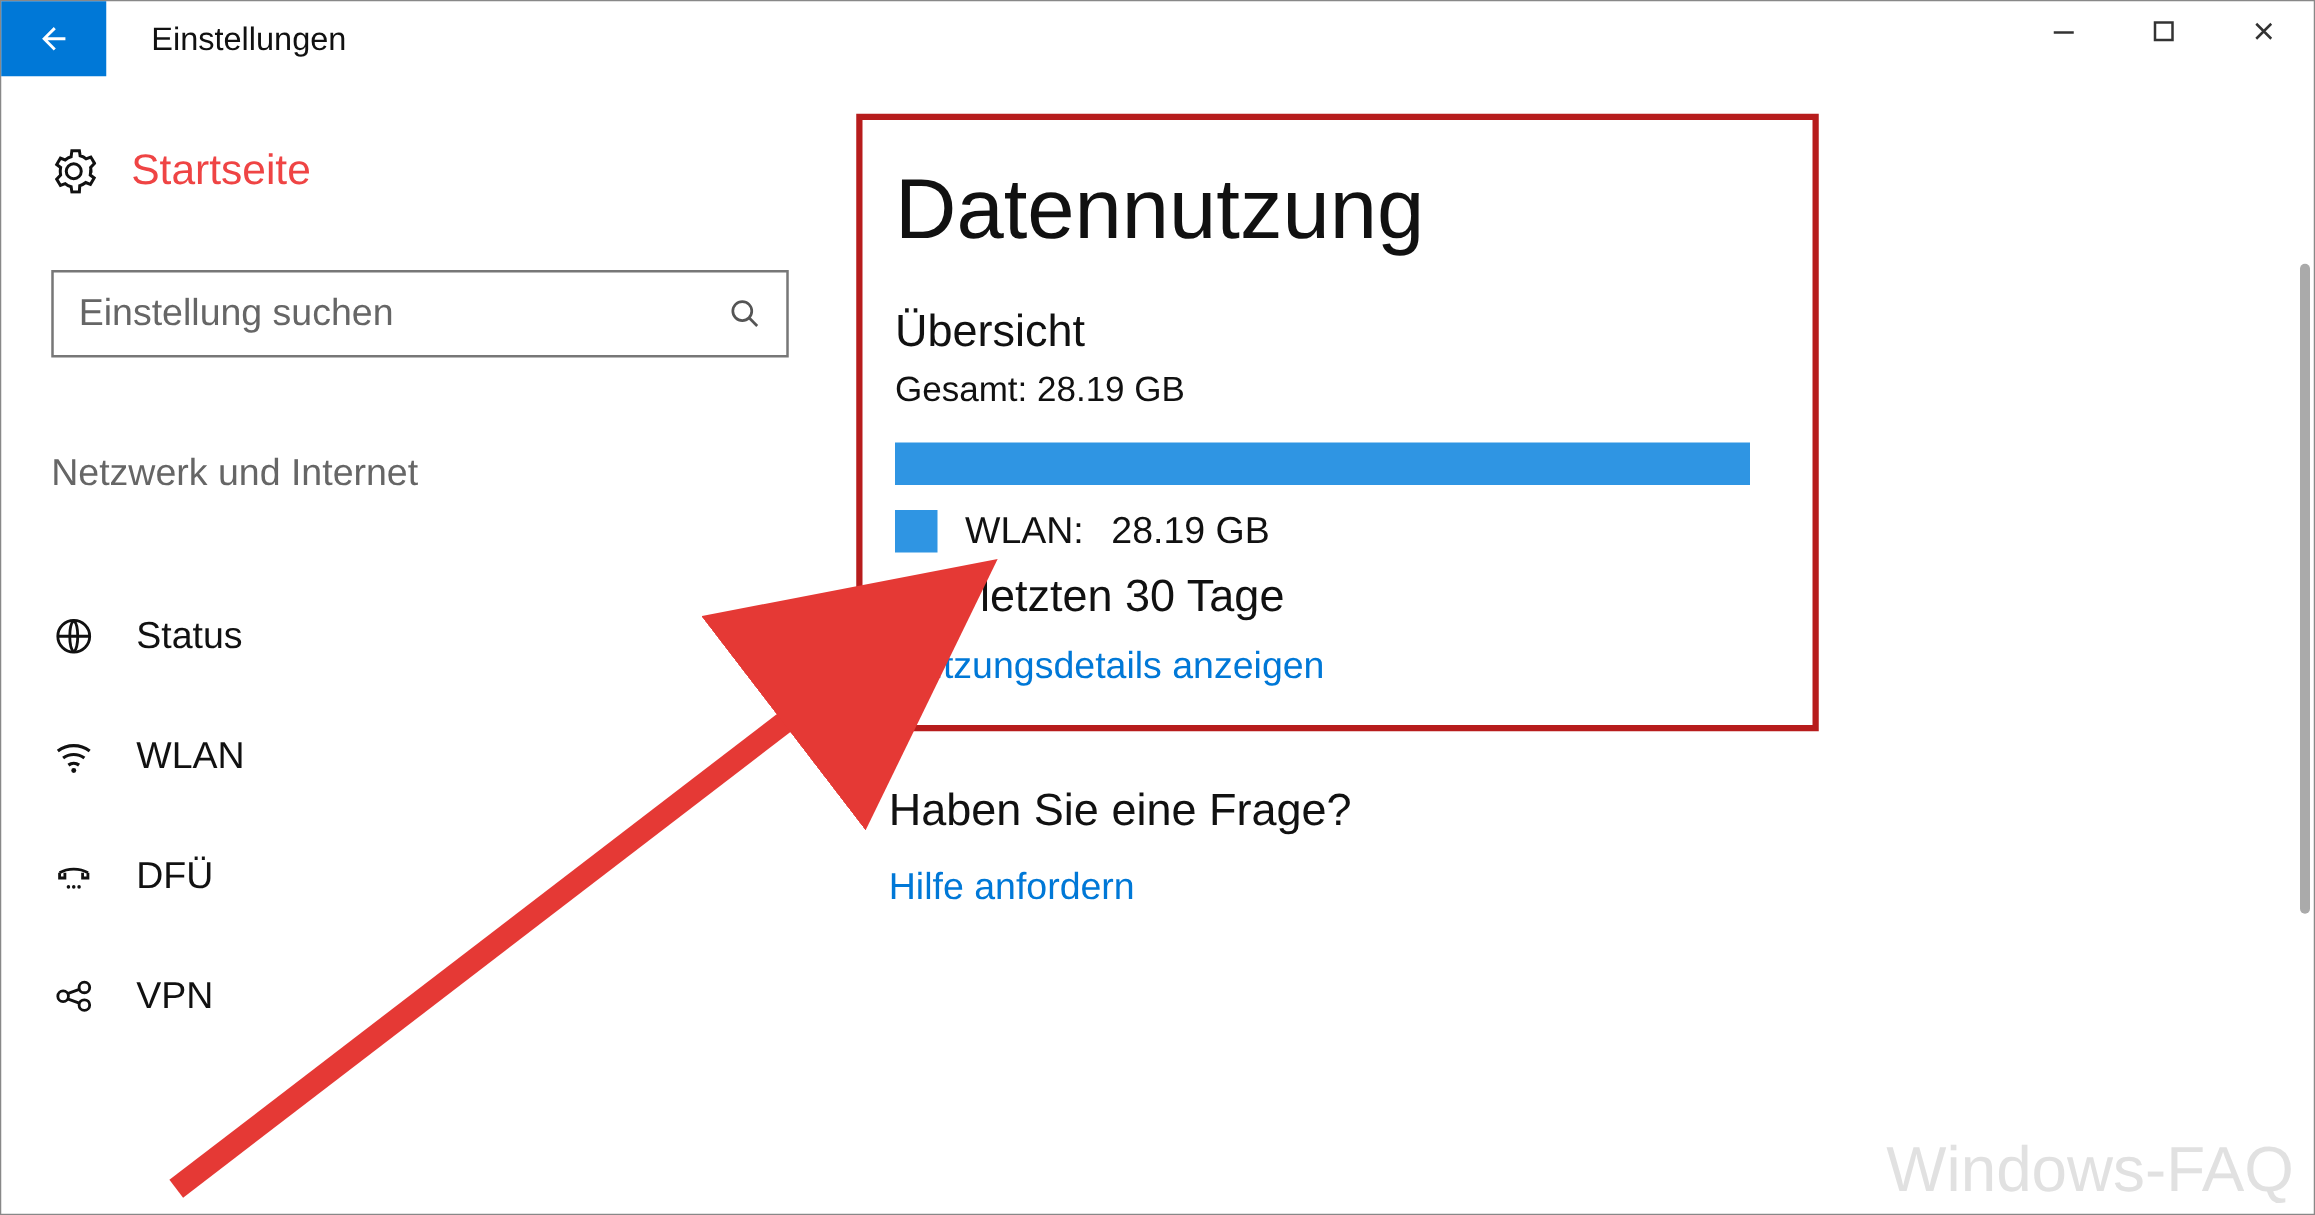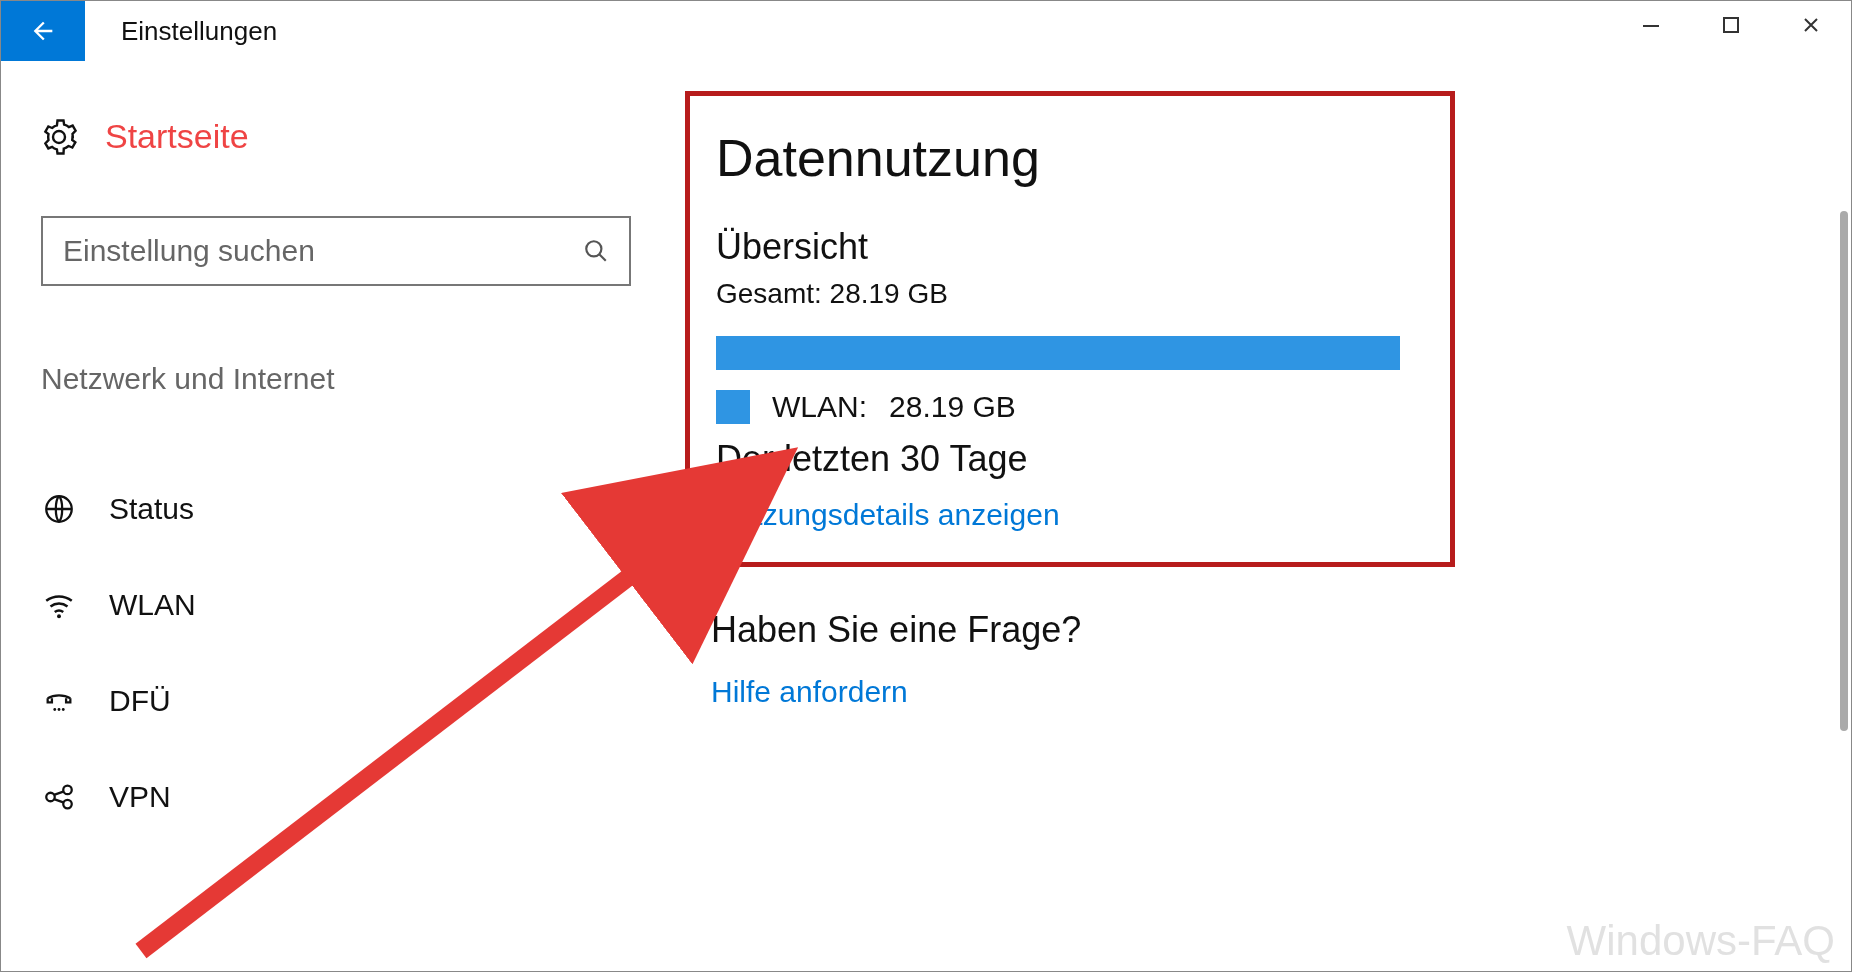--- a/index.html
+++ b/index.html
@@ -15,32 +15,32 @@
 .home-row { display:flex; align-items:center; gap:28px; margin-bottom:60px; }
 .home-label { font-size:34px; color:#ef4444; }
 .search-box { width:590px; height:70px; border:2px solid #777; display:flex; align-items:center; padding:0 20px; margin-bottom:76px; }
 .search-input { flex:1; border:none; outline:none; font-size:30px; color:#333; background:transparent; }
 .search-input::placeholder { color:#666; }
 .section-head { font-size:30px; color:#666; margin-bottom:34px;margin-top:16px; }
 .nav-item { display:flex; align-items:flex-end; gap:32px; height:96px; font-size:30px; color:#111; }
 .nav-item .ico { width:36px; display:flex; align-items:center; justify-content:center; }
 .main { flex:1; padding:30px 0 0 0; position:relative; }
 .highlight-box { border:5px solid #B71C1C; width:770px; padding:32px 26px 30px 26px; margin-left:4px; }
-h1.page-title { font-size:52px; font-weight:400; color:#111; margin-bottom:38px; }
+h1.page-title { font-size:68px; font-weight:400; color:#111; margin-bottom:38px; }
 h2.sect { font-size:36px; font-weight:400; color:#111; margin-bottom:10px; }
 .total { font-size:28px; color:#111; margin-bottom:26px; }
 .bar { width:684px; height:34px; background:#2F95E3; margin-bottom:20px; }
 .legend { display:flex; align-items:center; gap:22px; font-size:30px; color:#111; margin-bottom:14px; }
 .legend-swatch { width:34px; height:34px; background:#2F95E3; }
 .period { font-size:36px; color:#111; margin-bottom:18px; }
 .link { font-size:30px; color:#0078D7; cursor:pointer; }
 .q-sect { margin-top:42px; margin-left:30px; }
 .q-sect h2 { font-size:36px; font-weight:400; color:#111; margin-bottom:24px; }
 .arrow { position:absolute; left:110px; top:420px; pointer-events:none; }
-.watermark { position:absolute; right:16px; bottom:6px; font-size:42px; color:#aaa; opacity:.35;margin-left:30px; }
+.watermark { position:absolute; right:16px; bottom:6px; font-size:51px; color:#aaa; opacity:.35;margin-left:30px; }
 .scroll-thumb { position:absolute; right:3px; top:210px; width:8px; height:520px; background:#aaa; border-radius:4px; }
 svg { display:block; }
 </style>
 </head>
 <body>
 
 <div class="window">
 
   <div class="titlebar">
     <div class="back-btn">

